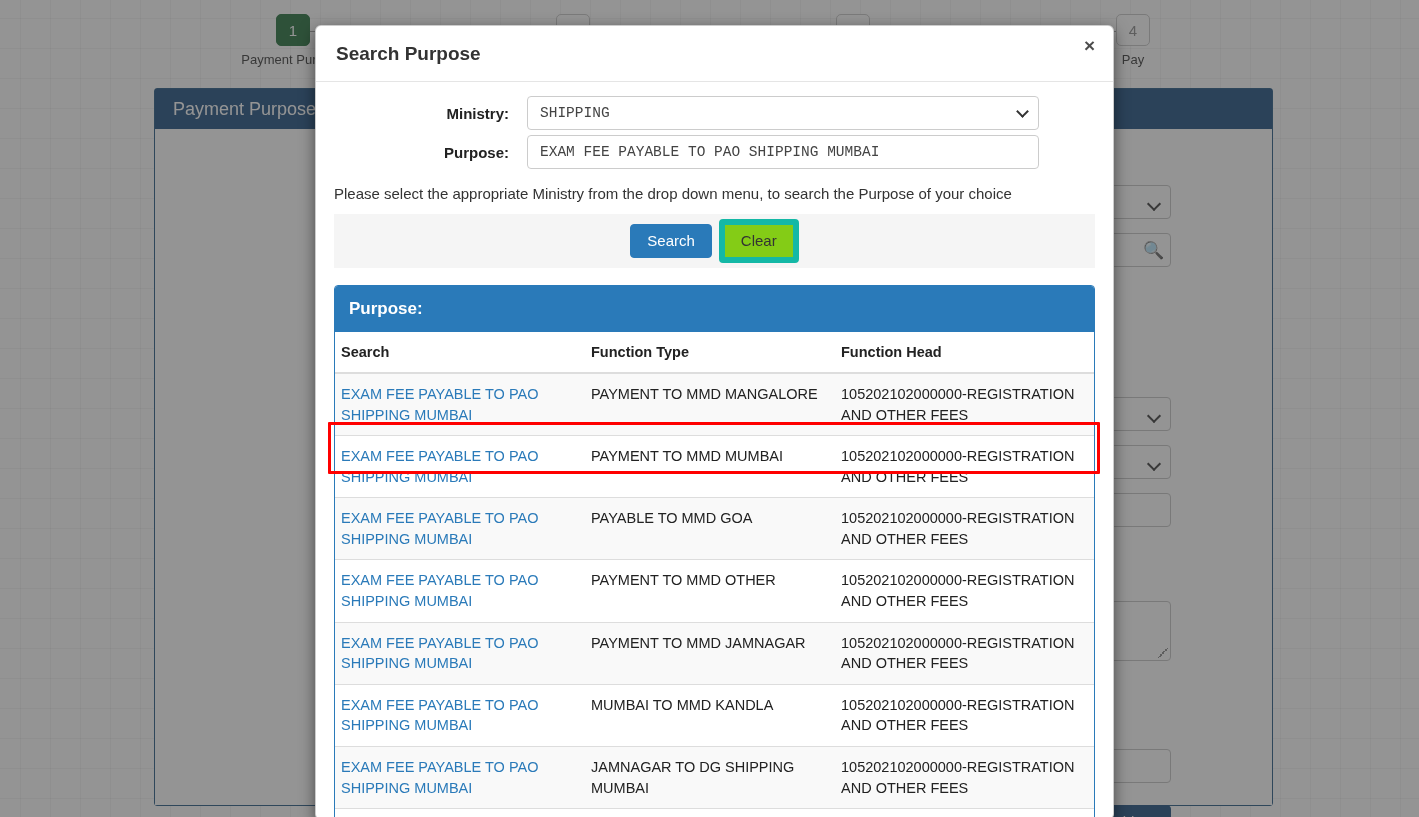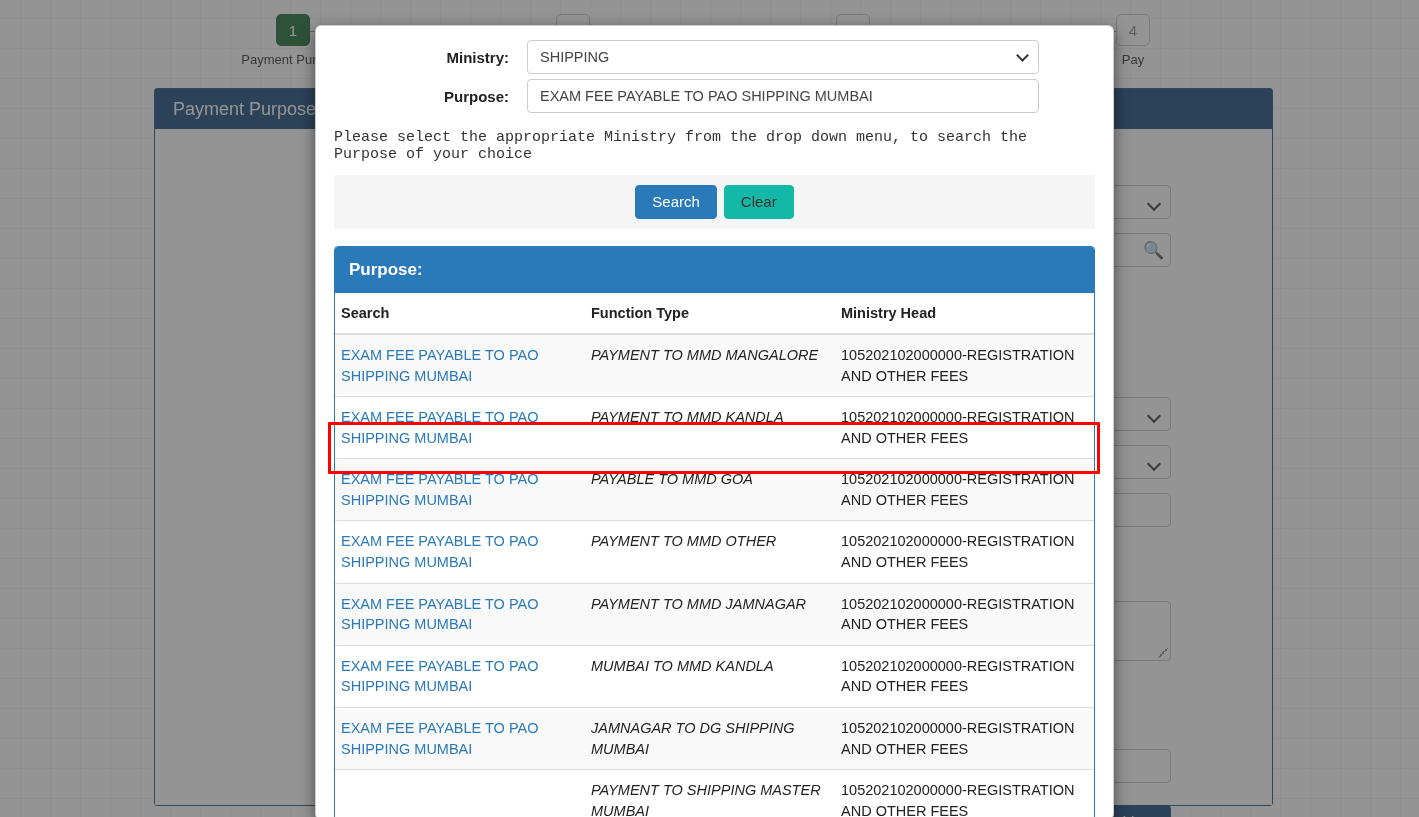--- a/index.html
+++ b/index.html
@@ -223,21 +223,21 @@
   }
   .form-ctrl {
     width: 512px;
     height: 34px;
     border: 1px solid #cccccc;
     border-radius: 4px;
     background: #ffffff;
     font-size: 14.5px;
     color: #444444;
     padding: 0 12px;
-    font-family: Liberation Sans, sans-serif;
+    font-family: Liberation Mono, monospace;
     position: relative;
   }
   .select-wrap { position: relative; width: 512px; }
   .select-wrap .chev {
     position: absolute;
     right: 12px; top: 11px;
     width: 9px; height: 9px;
     border-right: 2px solid #333;
     border-bottom: 2px solid #333;
     transform: rotate(45deg);
@@ -249,21 +249,20 @@
     padding-right: 28px;
     overflow: hidden;
     white-space: nowrap;
   }
 
   .hint {
     font-size: 15px;
     color: #333333;
     margin: 16px 0 12px 0;
     padding-left: 2px;
-    font-family: Liberation Mono, monospace;
   }
 
   .btn-bar {
     background: #f5f5f5;
     height: 54px;
     display: flex;
     align-items: center;
     justify-content: center;
     gap: 7px;
     margin: 0 2px 17px 2px;
@@ -275,22 +274,22 @@
     cursor: pointer;
     font-family: "Liberation Sans", sans-serif;
     line-height: 1.2;
   }
   .btn-primary {
     background: #2a7ab9;
     border: 1px solid #2a7ab9;
     color: #ffffff;
   }
   .btn-default {
-    background: #14b8a6;
-    border: 1px solid #14b8a6;
+    background: #84cc16;
+    border: 6px solid #14b8a6;
     color: #333333;
   }
 
   .panel {
     margin: 0 2px;
     border: 1px solid #2a7ab9;
     border-radius: 4px 4px 0 0;
     overflow: hidden;
   }
   .panel-heading {
@@ -319,21 +318,21 @@
     font-size: 14.5px;
     color: #222222;
     padding: 10px 8px 10px 6px;
     border-top: 1px solid #dddddd;
     vertical-align: top;
     line-height: 1.42;
   }
   table.results tbody tr:nth-child(odd) td { background: #f9f9f9; }
   table.results tbody tr:nth-child(even) td { background: #ffffff; }
   table.results td.c1 { width: 250px; }
-  table.results td.c2 { width: 250px; font-style: italic; }
+  table.results td.c2 { width: 250px; }
   table.results th.c1 { width: 250px; }
   table.results th.c2 { width: 250px; }
   .purpose-link {
     color: #2a7ab9;
     text-decoration: none;
     cursor: pointer;
   }
 
   
   .highlight-box {
@@ -399,20 +398,24 @@
 
         <div class="bg-addbtn" style="left:916px; top:676px; width:100px; height:34px; line-height:32px;">Add</div>
       </div>
     </div>
   </div>
 
   <div class="dim"></div>
 
   <div class="modal">
 
+    <div class="modal-header">
+      <span class="modal-title">Search Purpose</span>
+      <button class="modal-close">×</button>
+    </div>
 
     <div class="modal-body">
 
       <div class="form-row">
         <div class="form-label">Ministry:</div>
         <div class="select-wrap">
           <div class="form-ctrl">SHIPPING</div>
           <span class="chev"></span>
         </div>
       </div>
@@ -429,32 +432,32 @@
         <button class="btn btn-default">Clear</button>
       </div>
 
       <div class="panel">
         <div class="panel-heading">Purpose:</div>
         <table class="results">
           <thead>
             <tr>
               <th class="c1">Search</th>
               <th class="c2">Function Type</th>
-              <th>Ministry Head</th>
+              <th>Function Head</th>
             </tr>
           </thead>
           <tbody id="results-body">
               <tr>
                 <td class="c1"><a class="purpose-link">EXAM FEE PAYABLE TO PAO SHIPPING MUMBAI</a></td>
                 <td class="c2">PAYMENT TO MMD MANGALORE</td>
                 <td>105202102000000-REGISTRATION AND OTHER FEES</td>
               </tr>
               <tr>
                 <td class="c1"><a class="purpose-link">EXAM FEE PAYABLE TO PAO SHIPPING MUMBAI</a></td>
-                <td class="c2">PAYMENT TO MMD KANDLA</td>
+                <td class="c2">PAYMENT TO MMD MUMBAI</td>
                 <td>105202102000000-REGISTRATION AND OTHER FEES</td>
               </tr>
               <tr>
                 <td class="c1"><a class="purpose-link">EXAM FEE PAYABLE TO PAO SHIPPING MUMBAI</a></td>
                 <td class="c2">PAYABLE TO MMD GOA</td>
                 <td>105202102000000-REGISTRATION AND OTHER FEES</td>
               </tr>
               <tr>
                 <td class="c1"><a class="purpose-link">EXAM FEE PAYABLE TO PAO SHIPPING MUMBAI</a></td>
                 <td class="c2">PAYMENT TO MMD OTHER</td>

